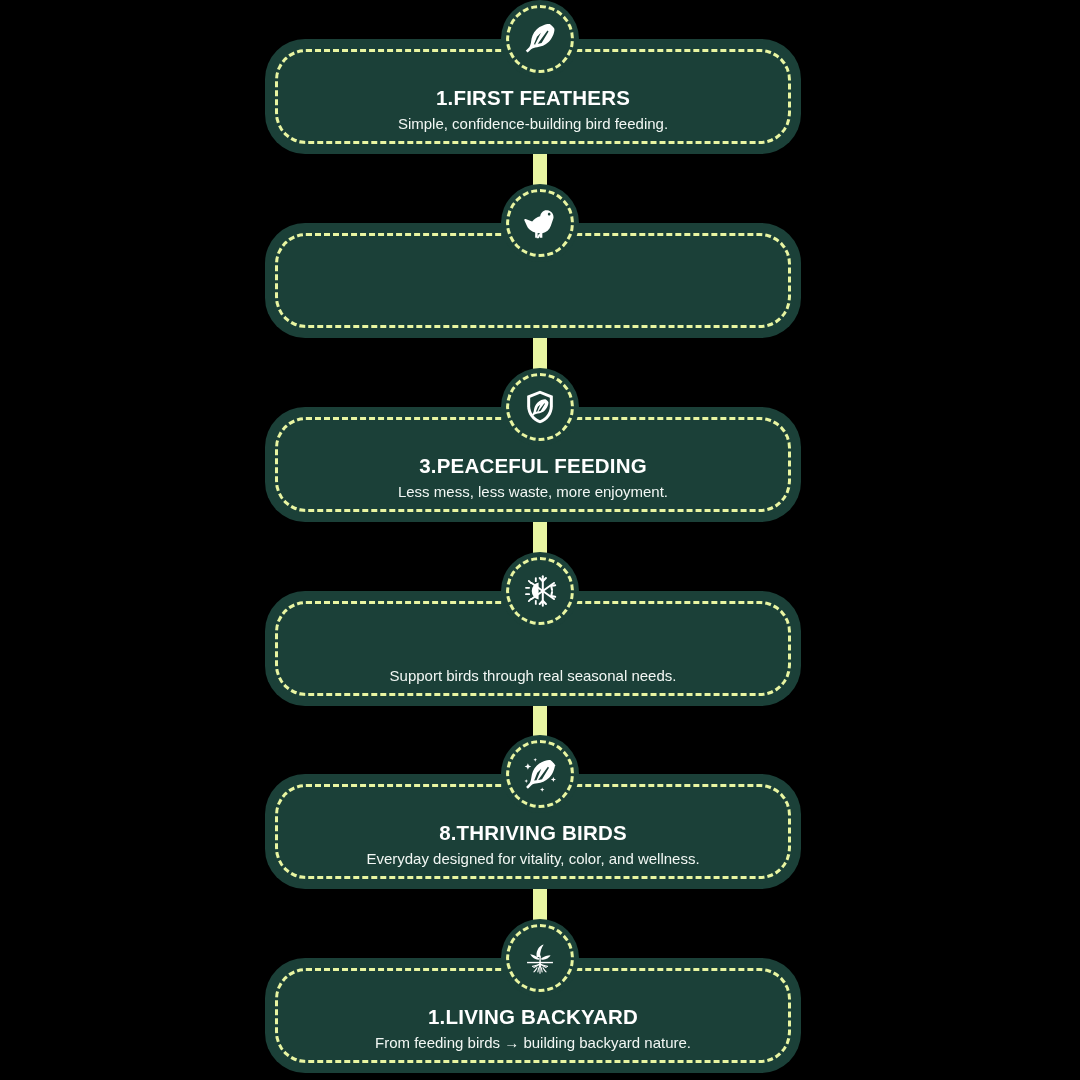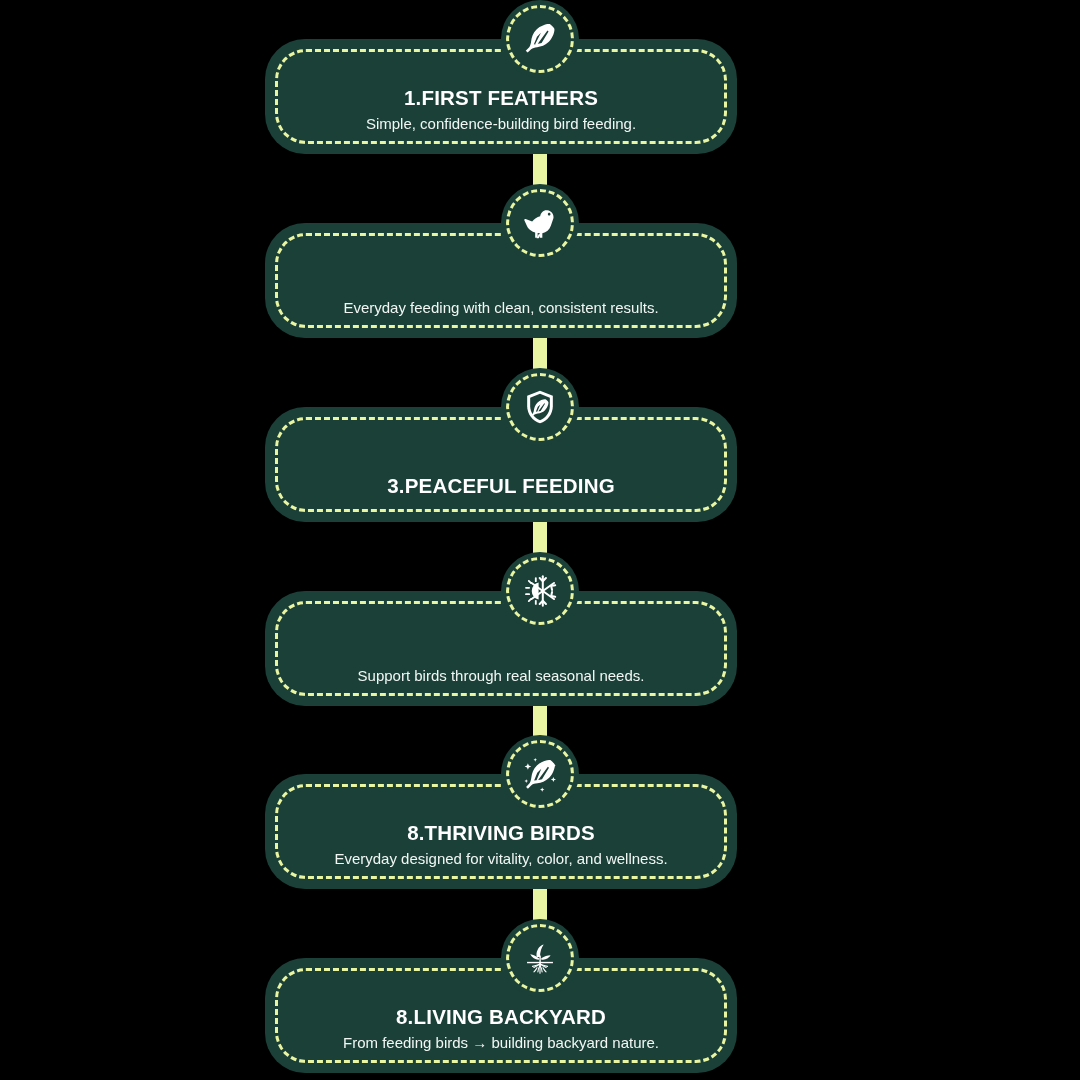--- a/index.html
+++ b/index.html
@@ -68,21 +68,21 @@
     position: relative;
     z-index: 5;
     display: block;
   }
 
   
   .card {
     position: absolute;
     left: 0;
     top: 39px;
-    width: 472px;
+    width: 536px;
     height: 115px;
     border-radius: 40px;
     background: #1B4038;
     box-sizing: border-box;
     z-index: 3;
   }
   .card::before {
     content: "";
     position: absolute;
     left: 10px;
@@ -151,38 +151,38 @@
     <div class="icon-badge">
       <span>
         <svg width="40" height="40" viewBox="0 0 24 24" fill="#FFFFFF">
           <path d="M16.4 4.2c-2.2 0-4 1.6-4.3 3.7-1.9.5-3.6 1.6-4.8 3.2L3.4 9.6c-.5-.2-1 .3-.8.8l1.5 3.3c.7 1.6 2 2.9 3.6 3.5l1.4.5v3.2h1.5v-2.9l1.3.2v2.7h1.5v-2.8c2.4-.5 4.3-2.2 5.1-4.5l1.5-4.3c.1-.3.1-.6.1-.9 0-2.4-2-4.2-4.7-4.2zm1.1 3.3c-.4 0-.8-.4-.8-.8s.4-.8.8-.8.8.4.8.8-.4.8-.8.8z"></path>
           <path d="M11.5 18.3l-1.6 2.9h1.3l1.1-2z"></path>
         </svg>
       </span>
     </div>
     <div class="card">
       <div class="card-inner">
-        <div class="card-desc">Everyday feeding with clean, consistent results.</div>
       </div>
     </div>
   </div>
 
   <div class="step" style="top:368px;">
     <div class="icon-badge">
       <span>
         <svg width="40" height="40" viewBox="0 0 24 24">
           <path d="M12 2.2L4.3 5.3v6.2c0 4.6 3.2 8.8 7.7 10.3 4.5-1.5 7.7-5.7 7.7-10.3V5.3L12 2.2z" fill="#FFFFFF"></path>
           <path d="M12 4.1L6.1 6.5v5c0 3.7 2.5 7.1 5.9 8.4 3.4-1.3 5.9-4.7 5.9-8.4v-5L12 4.1z" fill="#1B4038"></path>
           <path d="M15.3 7.4c-.7-.3-3.3.4-4.9 2-1.3 1.3-1.8 2.9-2 4.3-.1.9-.3 1.6-.7 2.2l-1.2 1.3.7.7 1.3-1.3c.6-.4 1.3-.6 2.2-.7 1.4-.2 3-.7 4.3-2 1.6-1.6 2.3-4.2 2-4.9-.2-.4-1.2-1.3-1.7-1.6zm-4.9 7.3l-.9.1 1.2-2.9 1.5-1.4-1.8 4.2zm2 -.3c-.5.1-1 .2-1.4.2l3.6-4.9.4.4-2.6 4.3z" fill="#FFFFFF"></path>
         </svg>
       </span>
     </div>
     <div class="card">
       <div class="card-inner">
         <div class="card-title">3.PEACEFUL FEEDING</div>
+        <div class="card-desc">Less mess, less waste, more enjoyment.</div>
       </div>
     </div>
   </div>
 
   <div class="step" style="top:552px;">
     <div class="icon-badge">
       <span>
         <svg width="42" height="42" viewBox="0 0 24 24" fill="#FFFFFF" stroke="#FFFFFF">
 
           <path d="M11.2 7.2a4.9 4.9 0 0 0 0 9.6z" stroke="none"></path>
@@ -256,19 +256,19 @@
             <path d="M12 16.3c-.7 1.1-1.1 2.3-1.2 3.6M12 16.3c.7 1.1 1.1 2.3 1.2 3.6"></path>
             <path d="M12 15.6c-1.6.5-3 1-4.3 1.2M12 15.6c1.6.5 3 1 4.3 1.2"></path>
             <path d="M12 17.2v3.5"></path>
             <path d="M10.3 17.6c-.5.9-.8 1.7-1.7 2.3M13.7 17.6c.5.9.8 1.7 1.7 2.3"></path>
           </g>
         </svg>
       </span>
     </div>
     <div class="card">
       <div class="card-inner">
-        <div class="card-title">8.LIVING BACKYARD</div>
+        <div class="card-title">1.LIVING BACKYARD</div>
         <div class="card-desc">From feeding birds → building backyard nature.</div>
       </div>
     </div>
   </div>
 
 </div>
 
 </body></html>

